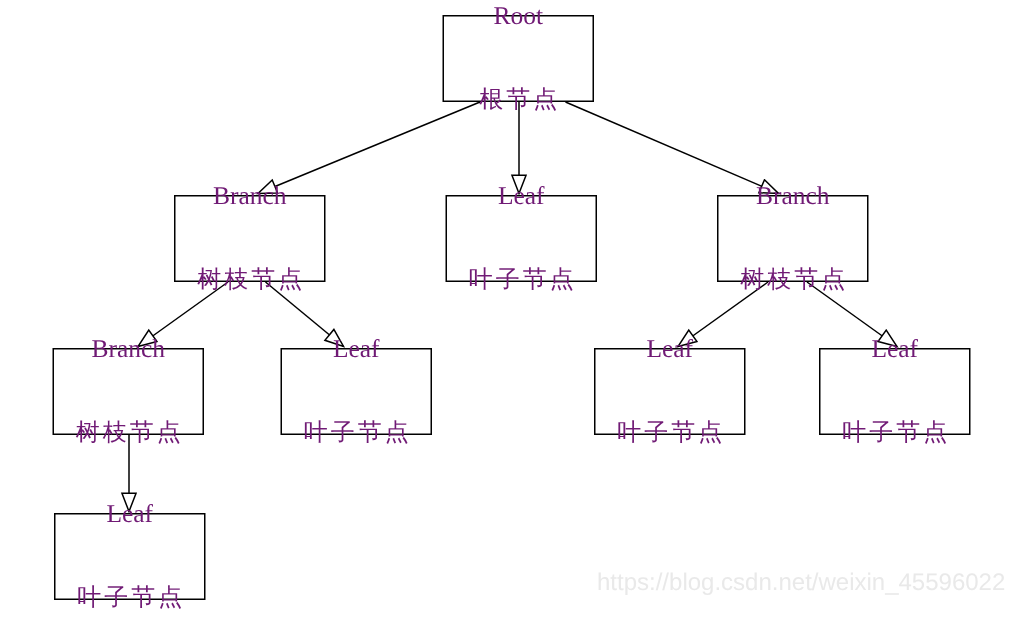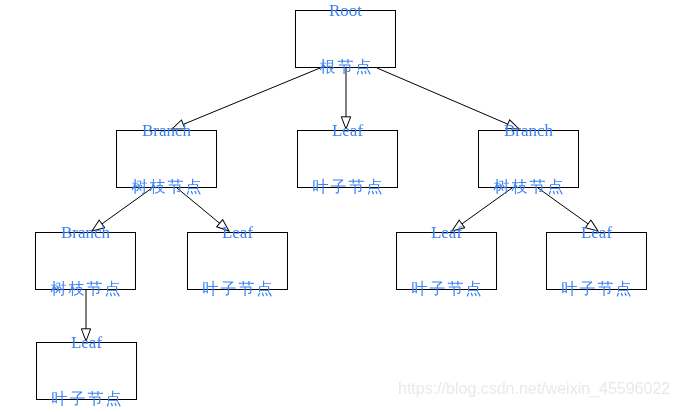--- a/index.html
+++ b/index.html
@@ -26,21 +26,21 @@
   .node {
     position: absolute;
     box-sizing: border-box;
     background: #ffffff;
     border: 1px solid #000000;
     display: flex;
     flex-direction: column;
     align-items: center;
     justify-content: center;
     text-align: center;
-    color: #3b82f6;
+    color: #701a75;
   }
   .node .en {
     font-size: 17px;
     line-height: 20px;
   }
   .node .zh {
     font-size: 16px;
     line-height: 20px;
     letter-spacing: 2px;
     text-indent: 2px; 

